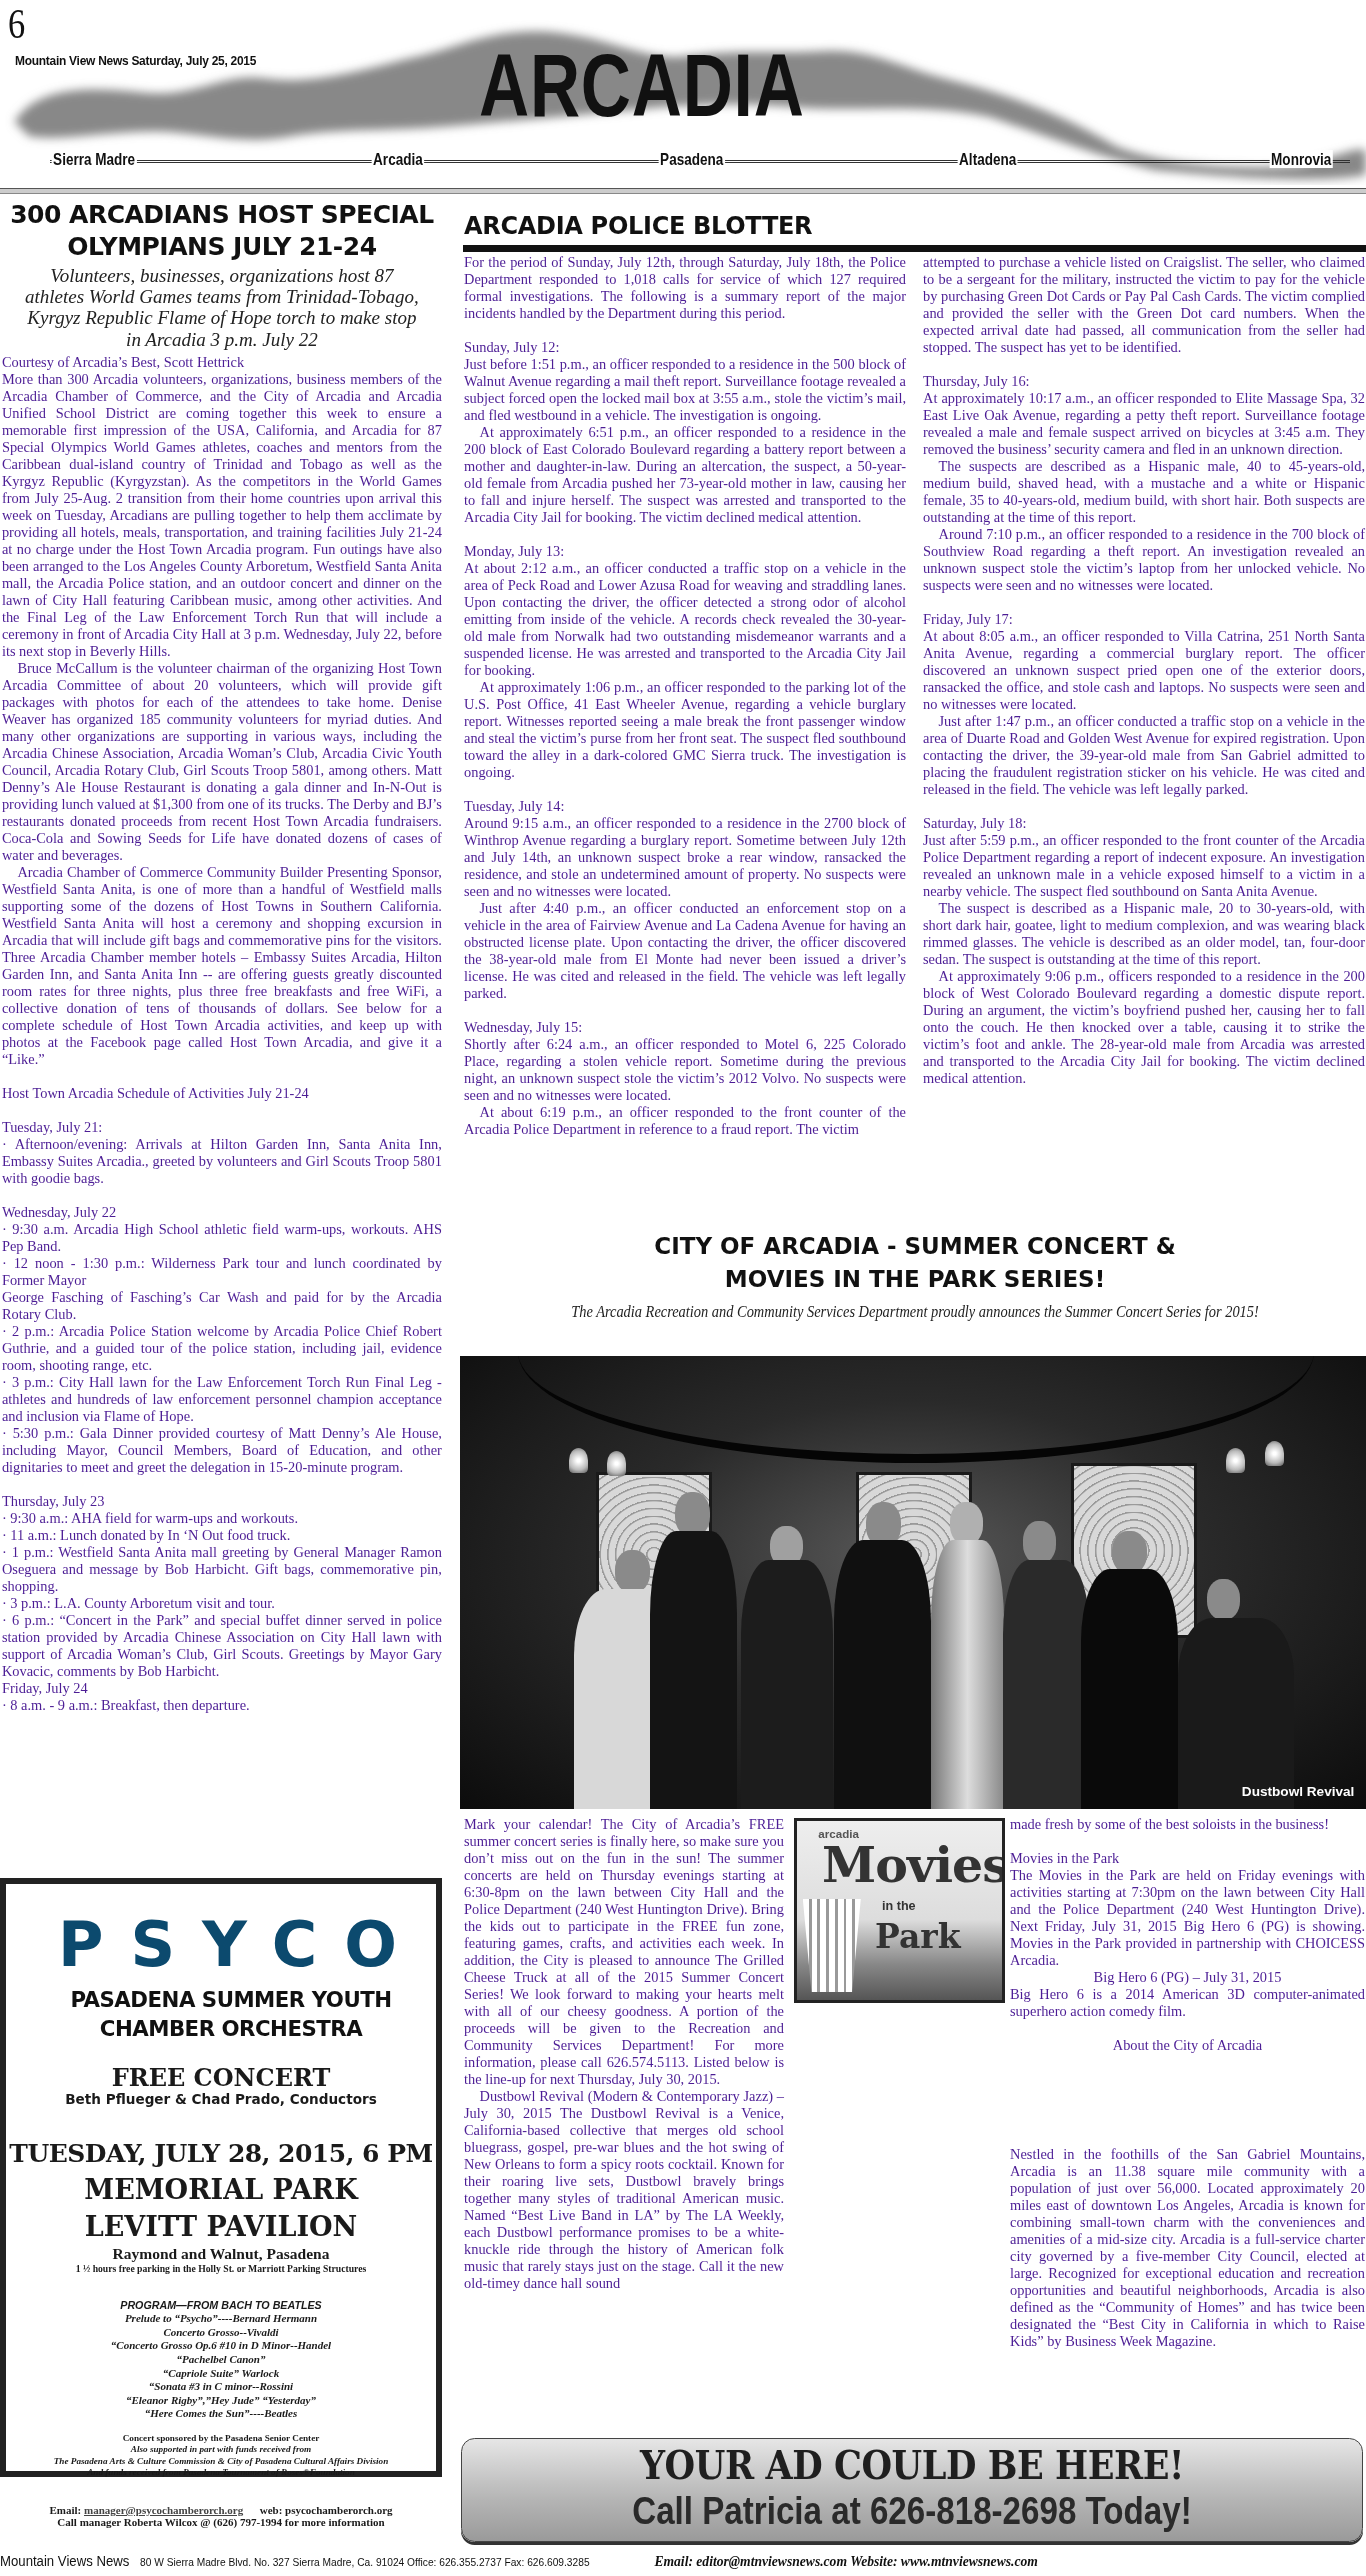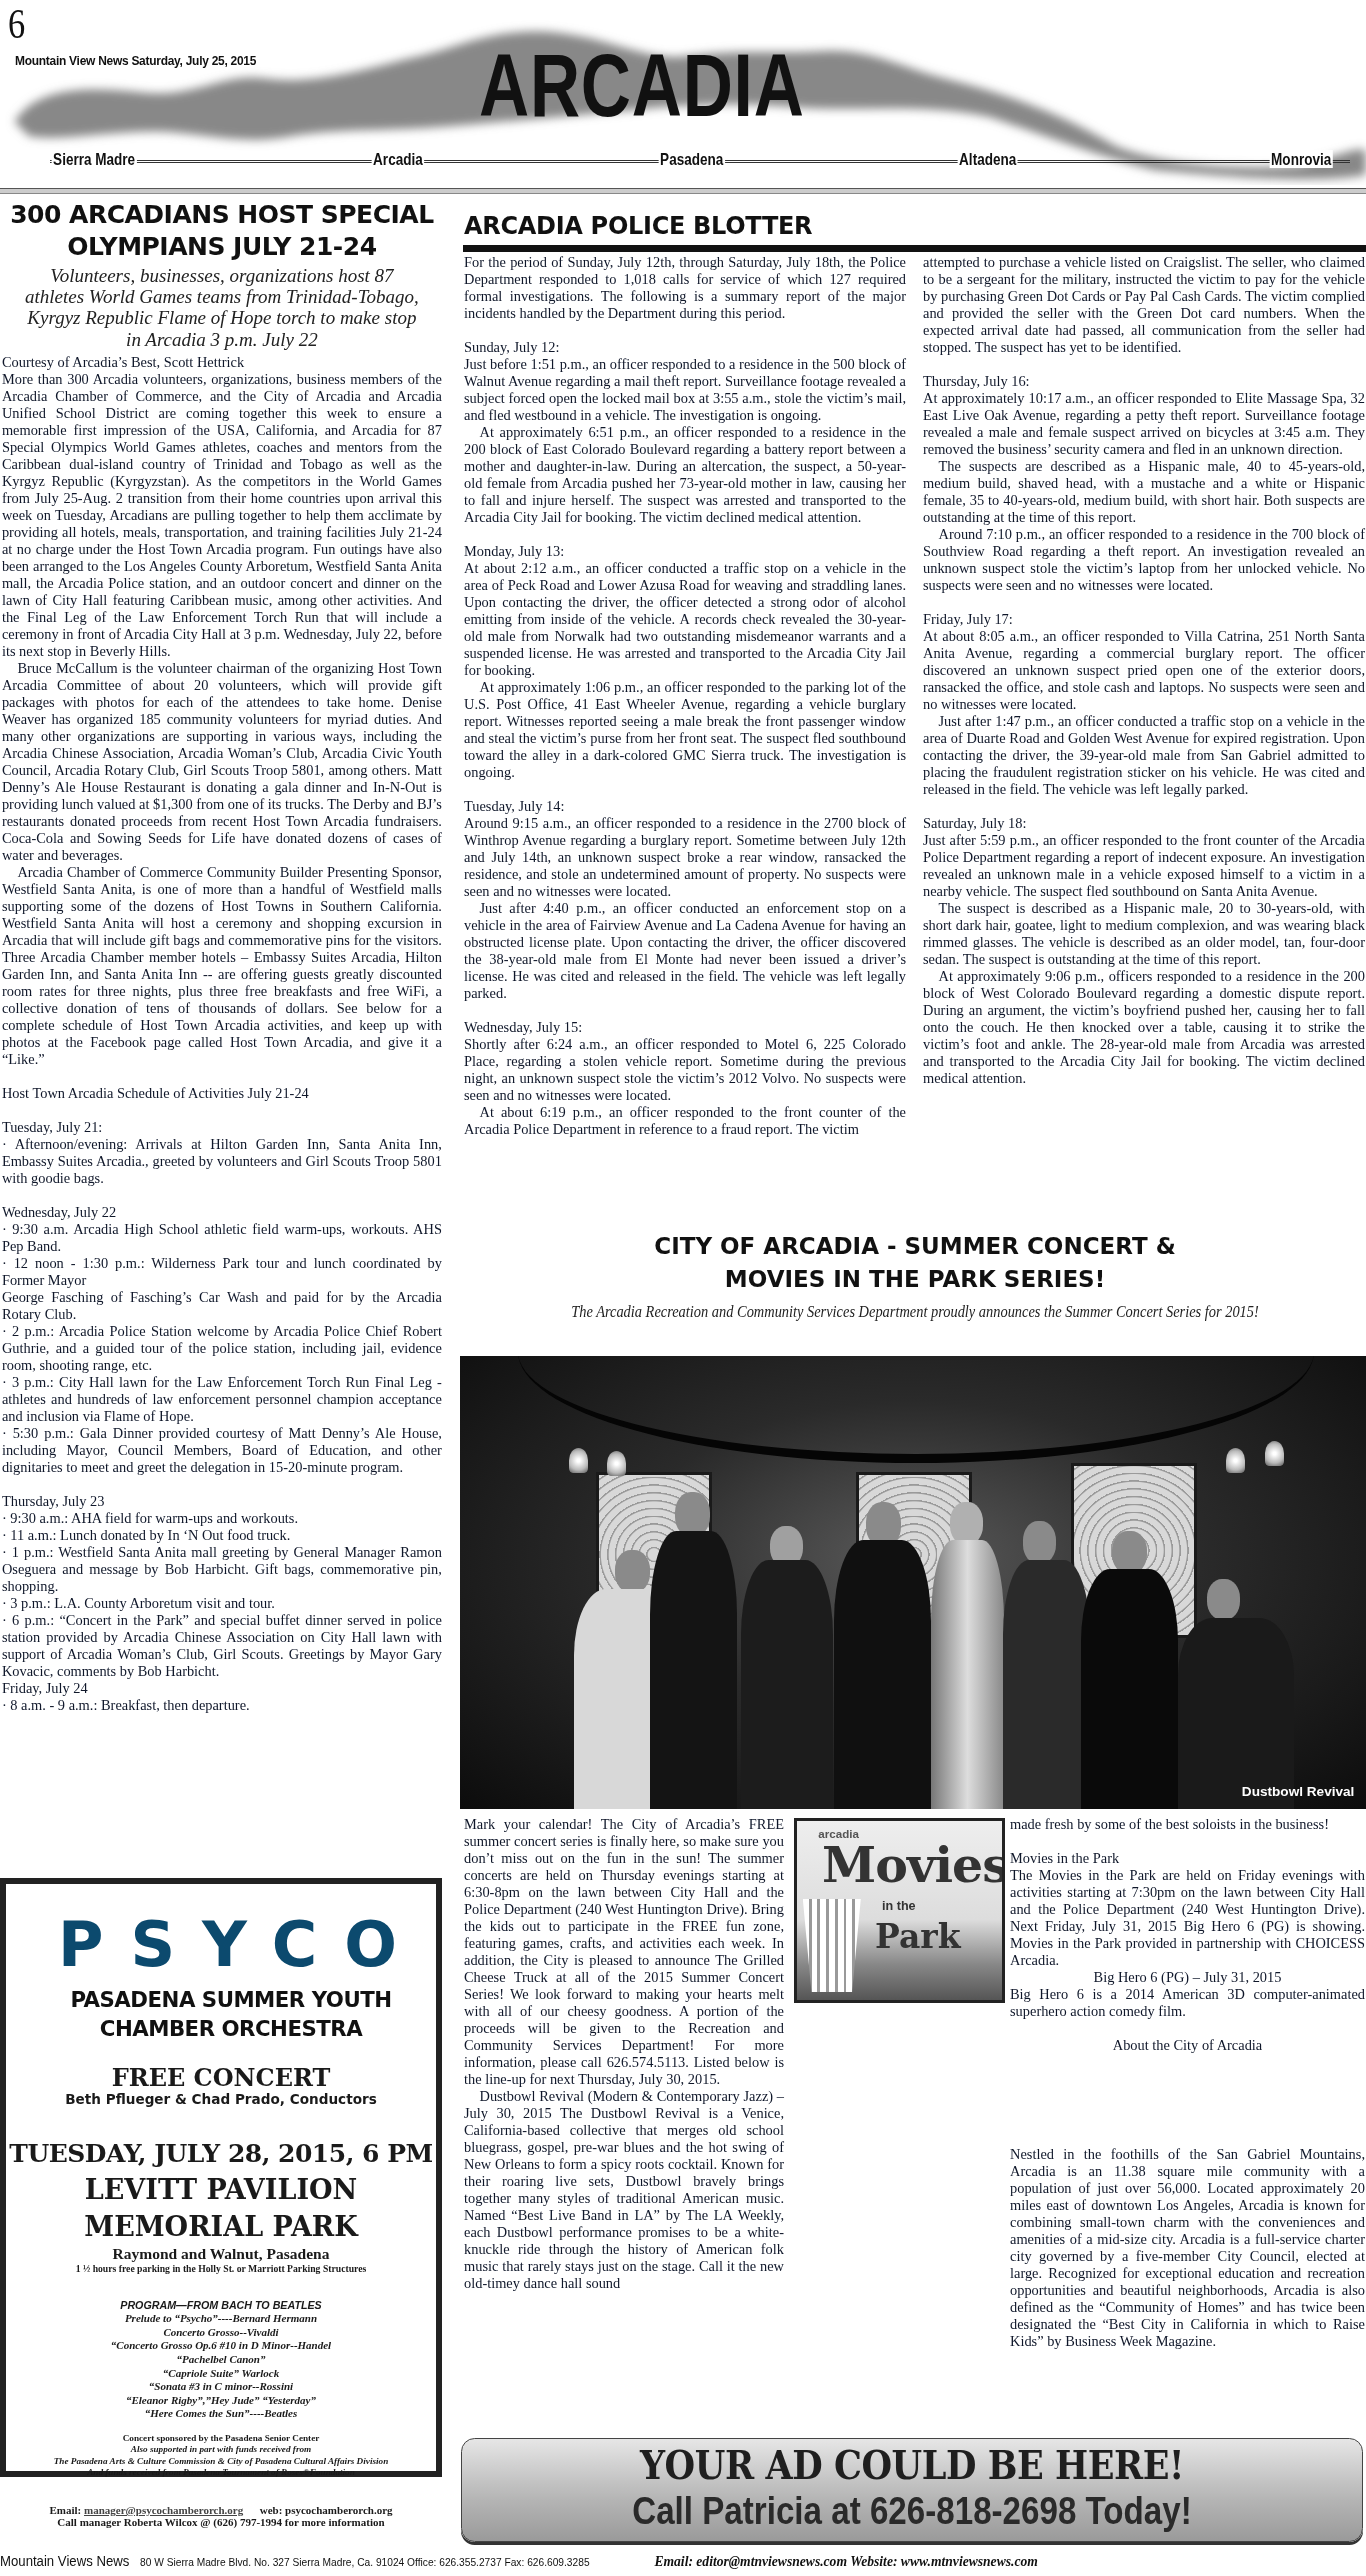--- a/index.html
+++ b/index.html
@@ -15,21 +15,21 @@
   .route { position: absolute; left: 50px; top: 150px; width: 1300px; height: 21.3px; }
   .route-line { position: absolute; left: 0; right: 0; top: 9.7px; height: 2.9px; border-top: 1px solid #333; border-bottom: 1px solid #333; }
   .route-city { position: absolute; top: 0; background: transparent; font-family: "Liberation Sans", sans-serif; font-weight: bold; font-size: 16.5px; color: #111; transform: scaleX(0.82); transform-origin: left; padding: 0 1.9px; }
   .route-city span { background: #fff; padding: 0 1.9px; }
   .header-rule { position: absolute; left: 0; top: 188px; width: 1366px; height: 5.8px; border-top: 1.9px solid #555; border-bottom: 1.9px solid #888; background: #ccc; }
 
   
   .col-left { position: absolute; left: 1.9px; top: 199px; width: 440px; }
   .h-special { font-family: "DejaVu Sans", sans-serif; font-weight: bold; font-size: 25px; line-height: 32px; text-align: center; color: #111; letter-spacing: -0.5px; }
   .sub-special { font-style: italic; font-size: 19px; line-height: 21.3px; text-align: center; color: #222; margin: 1.9px 17.5px 3.9px; }
-  .body-text { font-size: 14.4px; line-height: 17px; text-align: justify; color: #0f172a; }
+  .body-text { font-size: 14.4px; line-height: 17px; text-align: justify; color: #4c1d95; }
   .body-text p { margin: 0; }
   .body-text p.ind { text-indent: 15.5px; }
   .body-text .gap { height: 17px; }
 
   
   .psyco { position: absolute; left: 0; top: 1878px; width: 442px; height: 599px; border: 6.8px solid #222; background: #fff; text-align: center; }
   .psyco-logo { font-family: "DejaVu Sans", sans-serif; font-weight: bold; font-size: 62px; letter-spacing: 27px; margin-top: 27px; line-height: 68px; color: #0c4a6e; padding-left: 40px; }
   .psyco-org { font-family: "DejaVu Sans", sans-serif; font-weight: bold; font-size: 21.3px; line-height: 29px; letter-spacing: -0.5px; color: #111; margin-top: 5.8px; padding-left: 20px; }
   .psyco-free { font-family: "DejaVu Serif", serif; font-weight: bold; font-size: 24px; margin-top: 21.3px; line-height: 27px; }
   .psyco-cond { font-family: "DejaVu Sans", sans-serif; font-weight: bold; font-size: 13.6px; line-height: 17.5px; }
@@ -142,22 +142,22 @@
   </div>
 </div>
 
 <div class="psyco">
   <div class="psyco-logo">PSYCO</div>
   <div class="psyco-org">PASADENA SUMMER YOUTH</div>
   <div class="psyco-org" style="margin-top:0">CHAMBER ORCHESTRA</div>
   <div class="psyco-free">FREE CONCERT</div>
   <div class="psyco-cond">Beth Pflueger &amp; Chad Prado, Conductors</div>
   <div class="psyco-date">TUESDAY, JULY 28, 2015, 6 PM</div>
+  <div class="psyco-venue">MEMORIAL PARK</div>
   <div class="psyco-venue">LEVITT PAVILION</div>
-  <div class="psyco-venue">MEMORIAL PARK</div>
   <div class="psyco-addr">Raymond and Walnut, Pasadena</div>
   <div class="psyco-parking">1 ½ hours free parking in the Holly St. or Marriott Parking Structures</div>
   <div class="psyco-prog-title">PROGRAM—FROM BACH TO BEATLES</div>
   <div class="psyco-prog">Prelude to “Psycho”----Bernard Hermann</div>
   <div class="psyco-prog">Concerto Grosso--Vivaldi</div>
   <div class="psyco-prog">“Concerto Grosso Op.6 #10 in D Minor--Handel</div>
   <div class="psyco-prog">“Pachelbel Canon”</div>
   <div class="psyco-prog">“Capriole Suite” Warlock</div>
   <div class="psyco-prog">“Sonata #3 in C minor--Rossini</div>
   <div class="psyco-prog">“Eleanor Rigby”,”Hey Jude” “Yesterday”</div>

